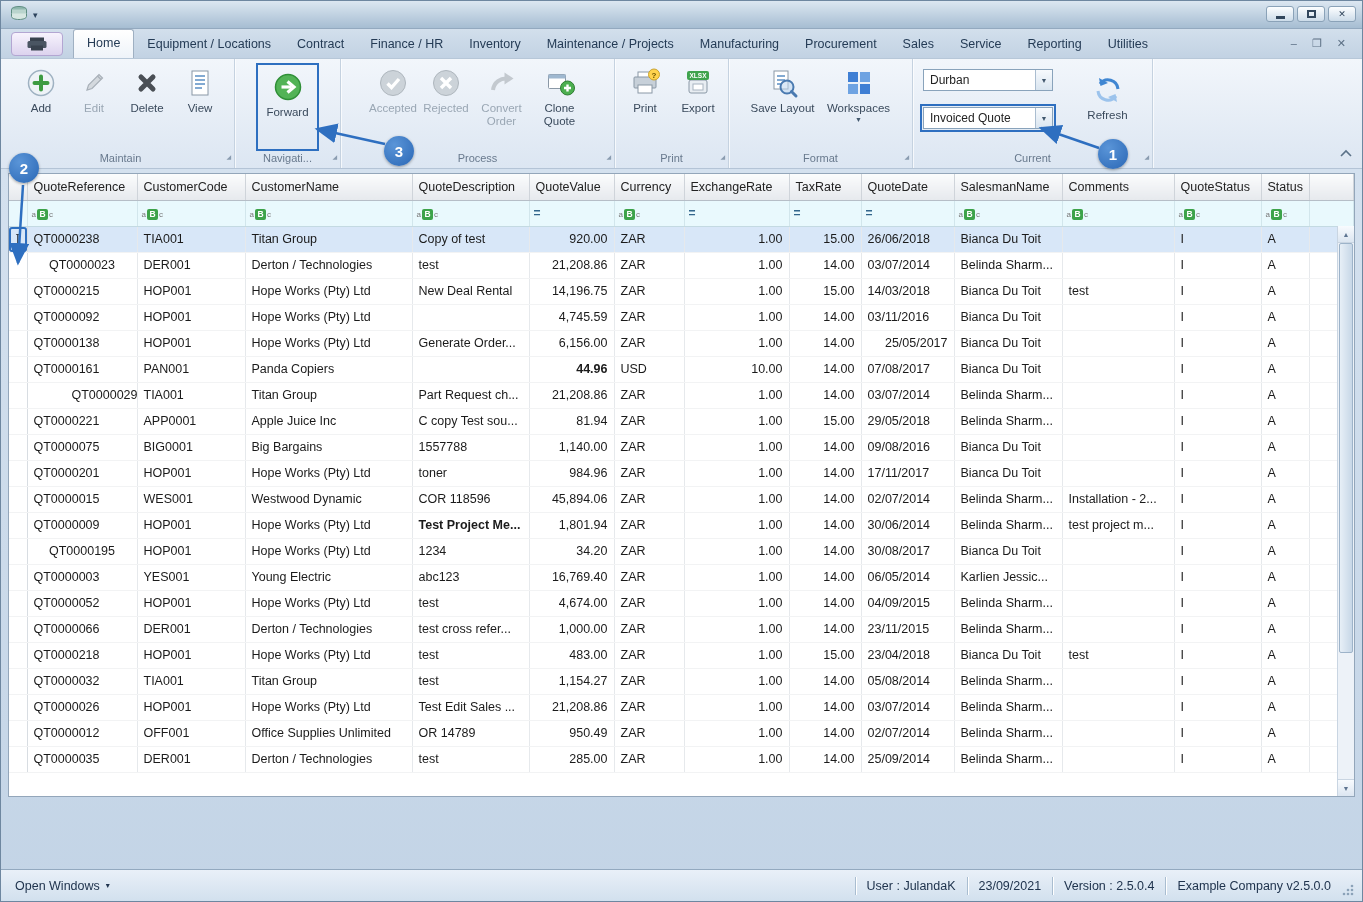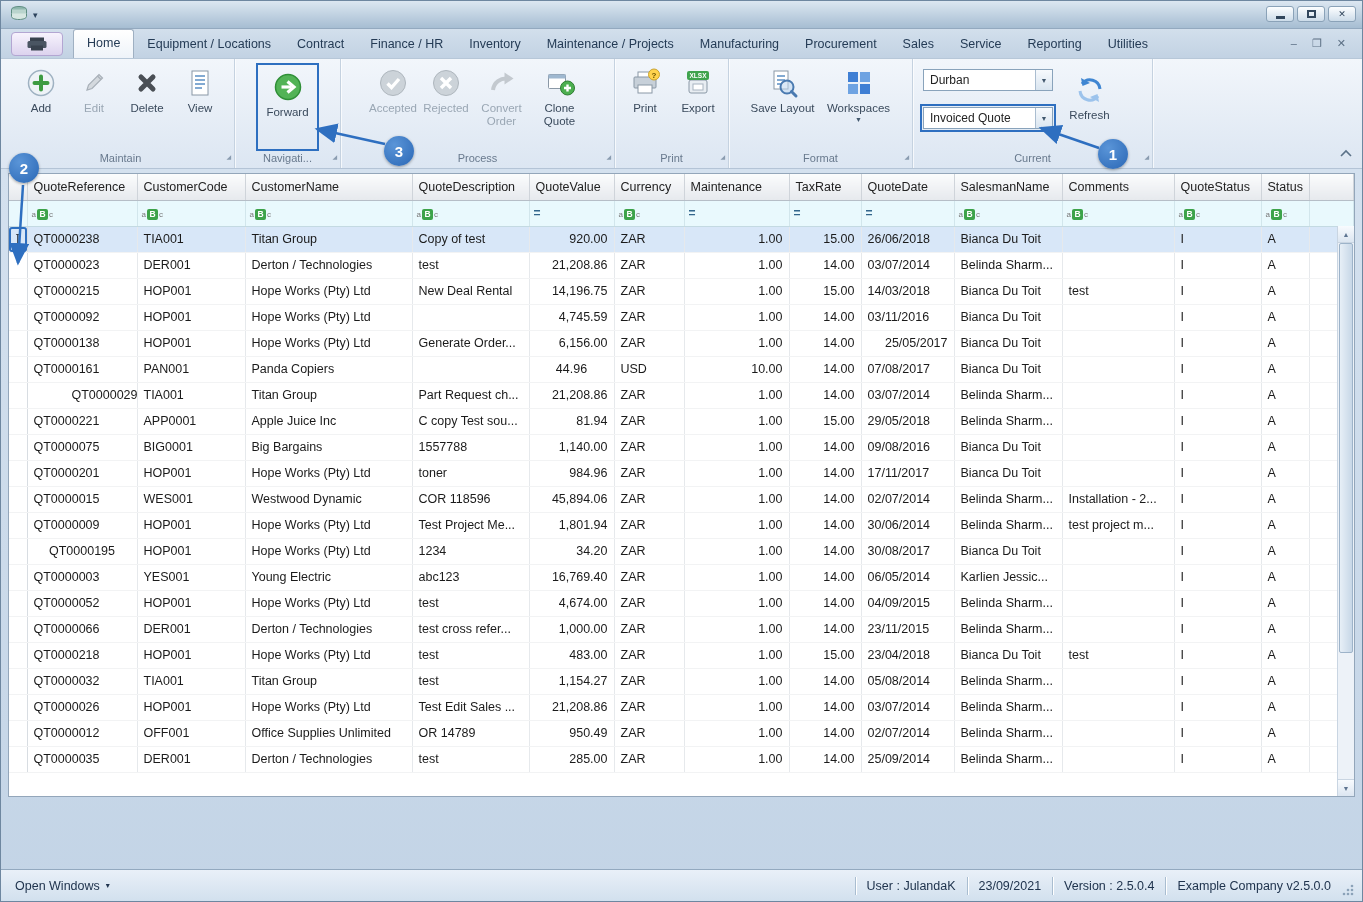--- a/index.html
+++ b/index.html
@@ -38,21 +38,21 @@
   .rbtn .rlabel { display:block; margin-top:3px; font-size:11.5px; line-height:1.15; color:#3a4a5c; }
   .rbtn.disabled .rlabel { color:#9aa7b4; }
   .btn-caret { display:block; font-size:7px; color:#42586e; margin-top:1px; }
   .hl-box { border:2px solid #2e6fc0; height:88px; padding:1px 3px; margin-top:1px; }
   .current-body { display:flex; align-items:flex-start; padding-top:10px; justify-content:flex-start !important; }
   .combo-stack { display:flex; flex-direction:column; gap:16px; margin-left:10px; }
   .combo { width:130px; height:22px; border:1px solid #89a3bb; background:#fff; display:flex; align-items:stretch; }
   .combo .cval { flex:1; font-size:12px; color:#222; padding:3px 0 0 6px; white-space:nowrap; overflow:hidden; }
   .combo .cbtn { width:17px; border-left:1px solid #aabdd0; background:linear-gradient(#f7fafd,#d9e5f0); display:flex; align-items:center; justify-content:center; font-size:7px; color:#42586e; }
   .combo.highlight { outline:2px solid #2e6fc0; outline-offset:1px; }
-  .refresh-btn { margin-left:10px; }
+  .refresh-btn { margin-left:28px; }
   .ribbon-collapse { position:absolute; right:9px; bottom:4px; }
 
   
   .workspace { height:700px; padding:4px 7px 0; }
   .group-band { height:44px; background:linear-gradient(90deg,#f3f3f6 0%,#efeef6 55%,#cfc7e6 82%,#b3a7d7 100%); border:1px solid #c6c9d4; border-bottom:none; display:flex; align-items:center; padding-left:10px; font-size:13px; color:#abb1b9; }
   .grid-box { position:relative; height:624px; background:#fff; border:1px solid #93a6ba; overflow:hidden; }
   table.grid { border-collapse:collapse; table-layout:fixed; width:100%; font-size:12.5px; }
   .grid th, .grid td { padding:0 6px; height:26px; overflow:hidden; white-space:nowrap; }
   th.ghead, th.gh-ind { background:linear-gradient(#fbfcfd,#e6e9ed); border-right:1px solid #cfd4da; border-bottom:1px solid #b6bec7; font-weight:normal; text-align:left; color:#222; }
   th.gh-ind { padding:0; }
@@ -360,21 +360,21 @@
           </colgroup>
         <thead>
           <tr id="grid-headrow">
               <th class="gh-ind"></th>
               <th class="ghead">QuoteReference</th>
               <th class="ghead">CustomerCode</th>
               <th class="ghead">CustomerName</th>
               <th class="ghead">QuoteDescription</th>
               <th class="ghead">QuoteValue</th>
               <th class="ghead">Currency</th>
-              <th class="ghead">Maintenance</th>
+              <th class="ghead">ExchangeRate</th>
               <th class="ghead">TaxRate</th>
               <th class="ghead">QuoteDate</th>
               <th class="ghead">SalesmanName</th>
               <th class="ghead">Comments</th>
               <th class="ghead">QuoteStatus</th>
               <th class="ghead">Status</th>
               <th class="ghead"></th>
             </tr>
           <tr id="grid-filterrow">
               <td class="gf-ind"></td>
@@ -443,21 +443,21 @@
               <td class="gcell" style="text-align: right;">15.00</td>
               <td class="gcell" style="text-align: left;">26/06/2018</td>
               <td class="gcell" style="text-align: left;">Bianca Du Toit</td>
               <td class="gcell" style="text-align: left;"></td>
               <td class="gcell" style="text-align: left;">I</td>
               <td class="gcell" style="text-align: left;">A</td>
               <td class="gcell"></td>
             </tr>
             <tr>
               <td class="g-ind"></td>
-              <td class="gcell" style="text-align: left;">QT0000023</td>
+              <td class="gcell" style="text-align: center;">QT0000023</td>
               <td class="gcell" style="text-align: left;">DER001</td>
               <td class="gcell" style="text-align: left;">Derton / Technologies</td>
               <td class="gcell" style="text-align: left;">test</td>
               <td class="gcell" style="text-align: right;">21,208.86</td>
               <td class="gcell" style="text-align: left;">ZAR</td>
               <td class="gcell" style="text-align: right;">1.00</td>
               <td class="gcell" style="text-align: right;">14.00</td>
               <td class="gcell" style="text-align: left;">03/07/2014</td>
               <td class="gcell" style="text-align: left;">Belinda Sharm...</td>
               <td class="gcell" style="text-align: left;"></td>
@@ -515,21 +515,21 @@
               <td class="gcell" style="text-align: left;">I</td>
               <td class="gcell" style="text-align: left;">A</td>
               <td class="gcell"></td>
             </tr>
             <tr>
               <td class="g-ind"></td>
               <td class="gcell" style="text-align: left;">QT0000161</td>
               <td class="gcell" style="text-align: left;">PAN001</td>
               <td class="gcell" style="text-align: left;">Panda Copiers</td>
               <td class="gcell" style="text-align: left;"></td>
-              <td class="gcell" style="text-align: center;">44.96</td>
+              <td class="gcell" style="text-align: right; font-weight: bold;">44.96</td>
               <td class="gcell" style="text-align: left;">USD</td>
               <td class="gcell" style="text-align: right;">10.00</td>
               <td class="gcell" style="text-align: right;">14.00</td>
               <td class="gcell" style="text-align: left;">07/08/2017</td>
               <td class="gcell" style="text-align: left;">Bianca Du Toit</td>
               <td class="gcell" style="text-align: left;"></td>
               <td class="gcell" style="text-align: left;">I</td>
               <td class="gcell" style="text-align: left;">A</td>
               <td class="gcell"></td>
             </tr>
@@ -616,21 +616,21 @@
               <td class="gcell" style="text-align: left;">Installation - 2...</td>
               <td class="gcell" style="text-align: left;">I</td>
               <td class="gcell" style="text-align: left;">A</td>
               <td class="gcell"></td>
             </tr>
             <tr>
               <td class="g-ind"></td>
               <td class="gcell" style="text-align: left;">QT0000009</td>
               <td class="gcell" style="text-align: left;">HOP001</td>
               <td class="gcell" style="text-align: left;">Hope Works (Pty) Ltd</td>
-              <td class="gcell" style="text-align: left;">Test Project Me...</td>
+              <td class="gcell" style="text-align: left; font-weight: bold;">Test Project Me...</td>
               <td class="gcell" style="text-align: right;">1,801.94</td>
               <td class="gcell" style="text-align: left;">ZAR</td>
               <td class="gcell" style="text-align: right;">1.00</td>
               <td class="gcell" style="text-align: right;">14.00</td>
               <td class="gcell" style="text-align: left;">30/06/2014</td>
               <td class="gcell" style="text-align: left;">Belinda Sharm...</td>
               <td class="gcell" style="text-align: left;">test project m...</td>
               <td class="gcell" style="text-align: left;">I</td>
               <td class="gcell" style="text-align: left;">A</td>
               <td class="gcell"></td>

